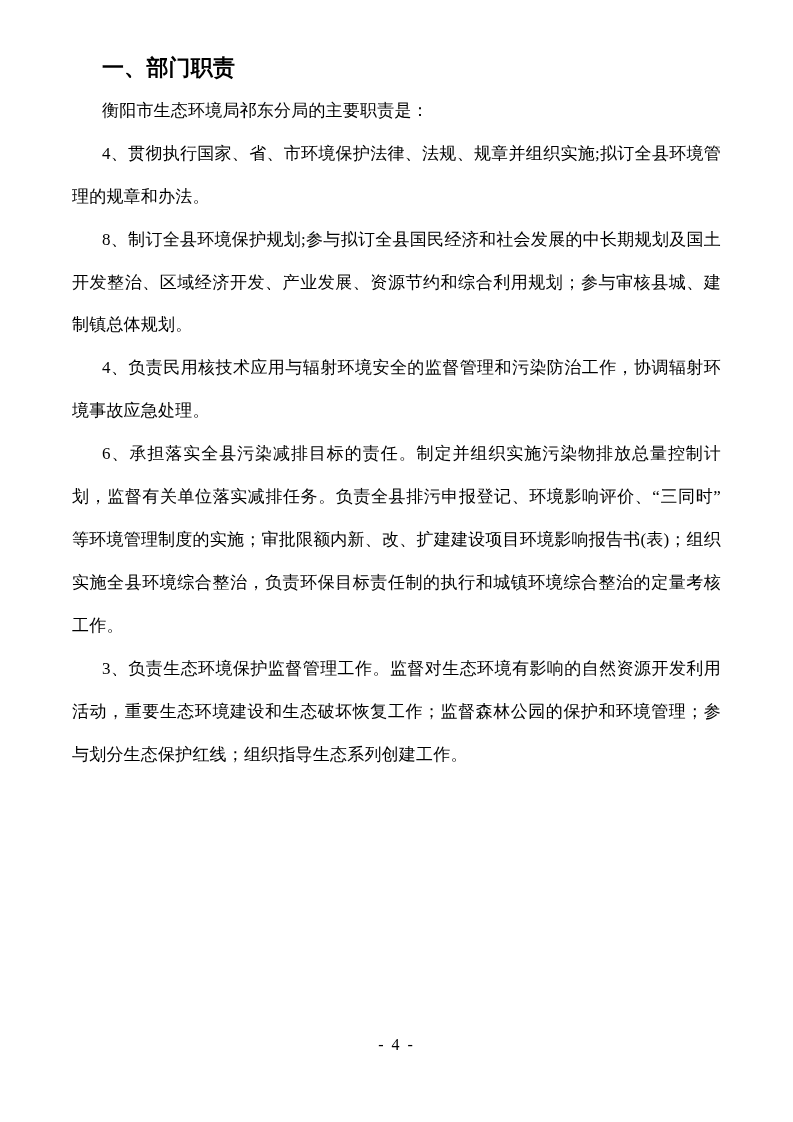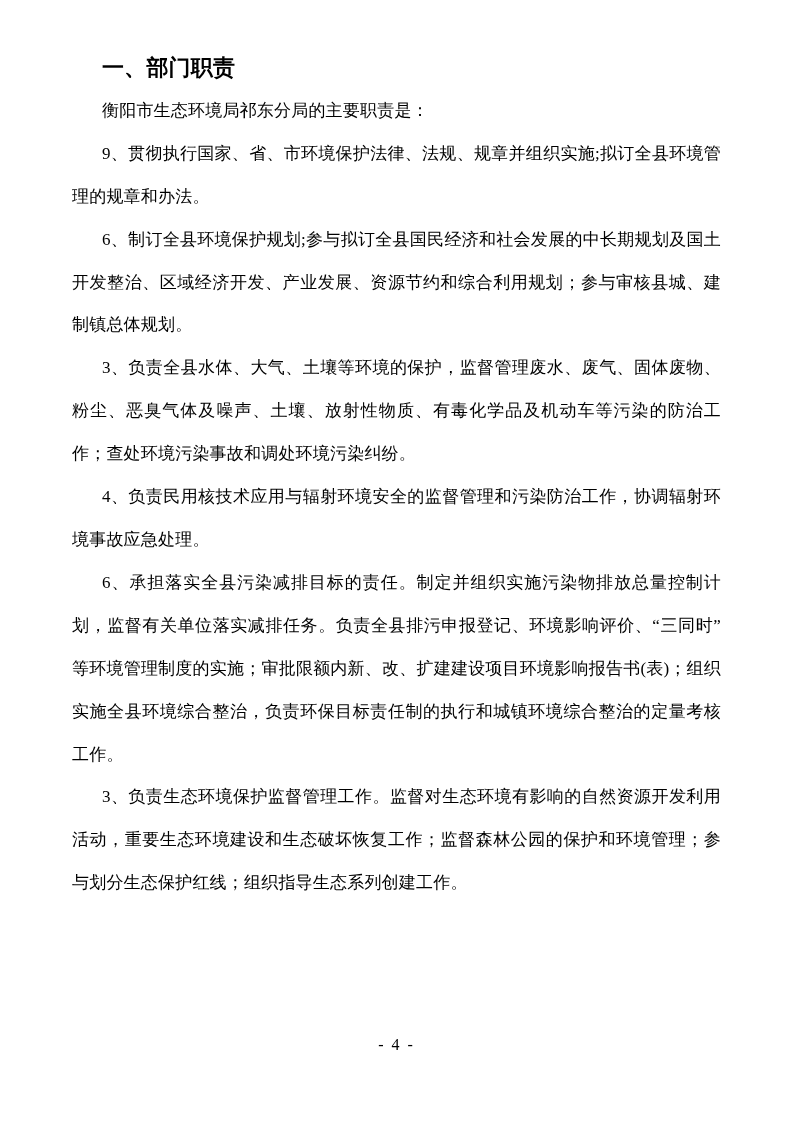--- a/index.html
+++ b/index.html
@@ -50,25 +50,24 @@
   }
 </style>
 </head>
 <body>
 
 <div class="page">
   <h1 class="heading">一、部门职责</h1>
 
   <p class="para">衡阳市生态环境局祁东分局的主要职责是：</p>
 
-  <p class="para">9、贯彻执行国家、省、市环境保护法律、法规、规章并组织实施;拟订全县环境管理的规章和办法。</p>
+  <p class="para">4、贯彻执行国家、省、市环境保护法律、法规、规章并组织实施;拟订全县环境管理的规章和办法。</p>
 
-  <p class="para">6、制订全县环境保护规划;参与拟订全县国民经济和社会发展的中长期规划及国土开发整治、区域经济开发、产业发展、资源节约和综合利用规划；参与审核县城、建制镇总体规划。</p>
+  <p class="para">8、制订全县环境保护规划;参与拟订全县国民经济和社会发展的中长期规划及国土开发整治、区域经济开发、产业发展、资源节约和综合利用规划；参与审核县城、建制镇总体规划。</p>
 
-  <p class="para">3、负责全县水体、大气、土壤等环境的保护，监督管理废水、废气、固体废物、粉尘、恶臭气体及噪声、土壤、放射性物质、有毒化学品及机动车等污染的防治工作；查处环境污染事故和调处环境污染纠纷。</p>
 
   <p class="para">4、负责民用核技术应用与辐射环境安全的监督管理和污染防治工作，协调辐射环境事故应急处理。</p>
 
   <p class="para">6、承担落实全县污染减排目标的责任。制定并组织实施污染物排放总量控制计划，监督有关单位落实减排任务。负责全县排污申报登记、环境影响评价、“三同时”等环境管理制度的实施；审批限额内新、改、扩建建设项目环境影响报告书(表)；组织实施全县环境综合整治，负责环保目标责任制的执行和城镇环境综合整治的定量考核工作。</p>
 
   <p class="para">3、负责生态环境保护监督管理工作。监督对生态环境有影响的自然资源开发利用活动，重要生态环境建设和生态破坏恢复工作；监督森林公园的保护和环境管理；参与划分生态保护红线；组织指导生态系列创建工作。</p>
 
   <div class="page-number">- 4 -</div>
 </div>
 

